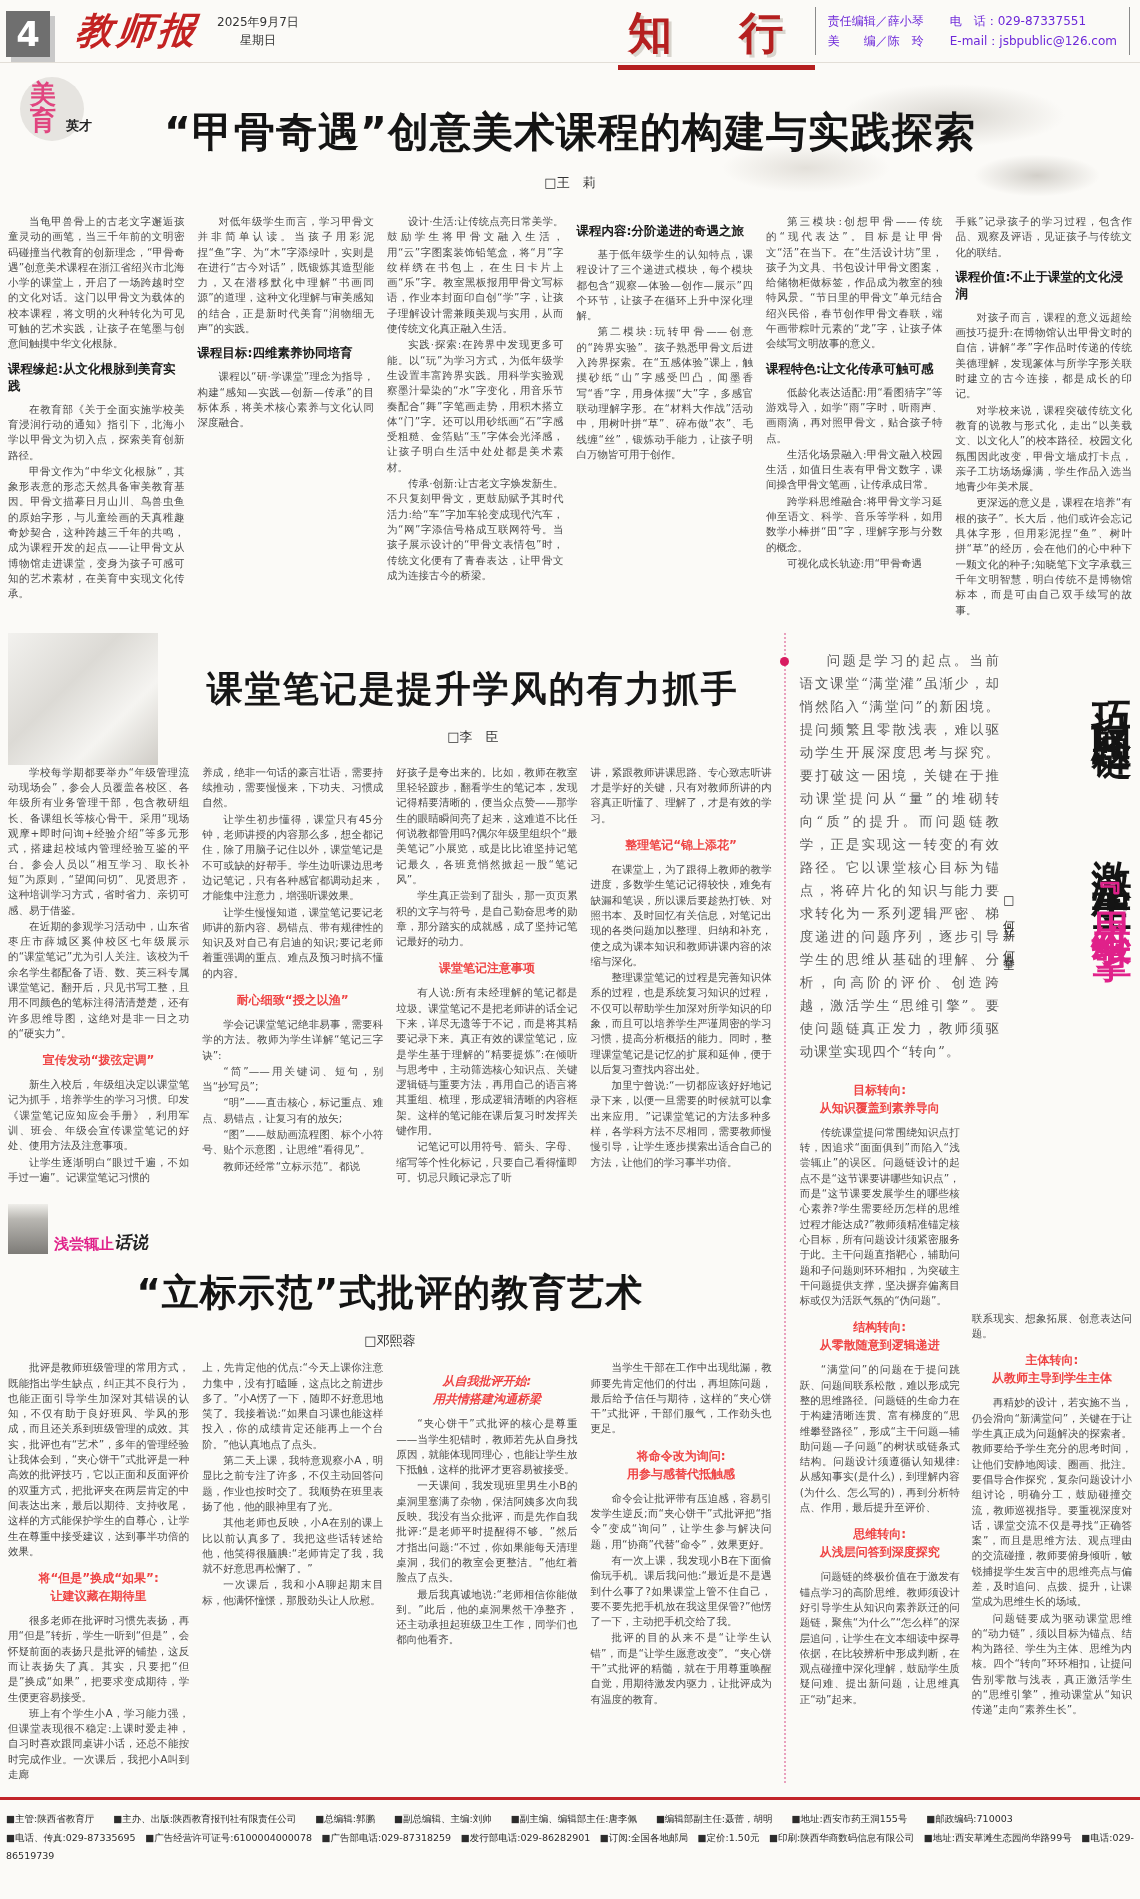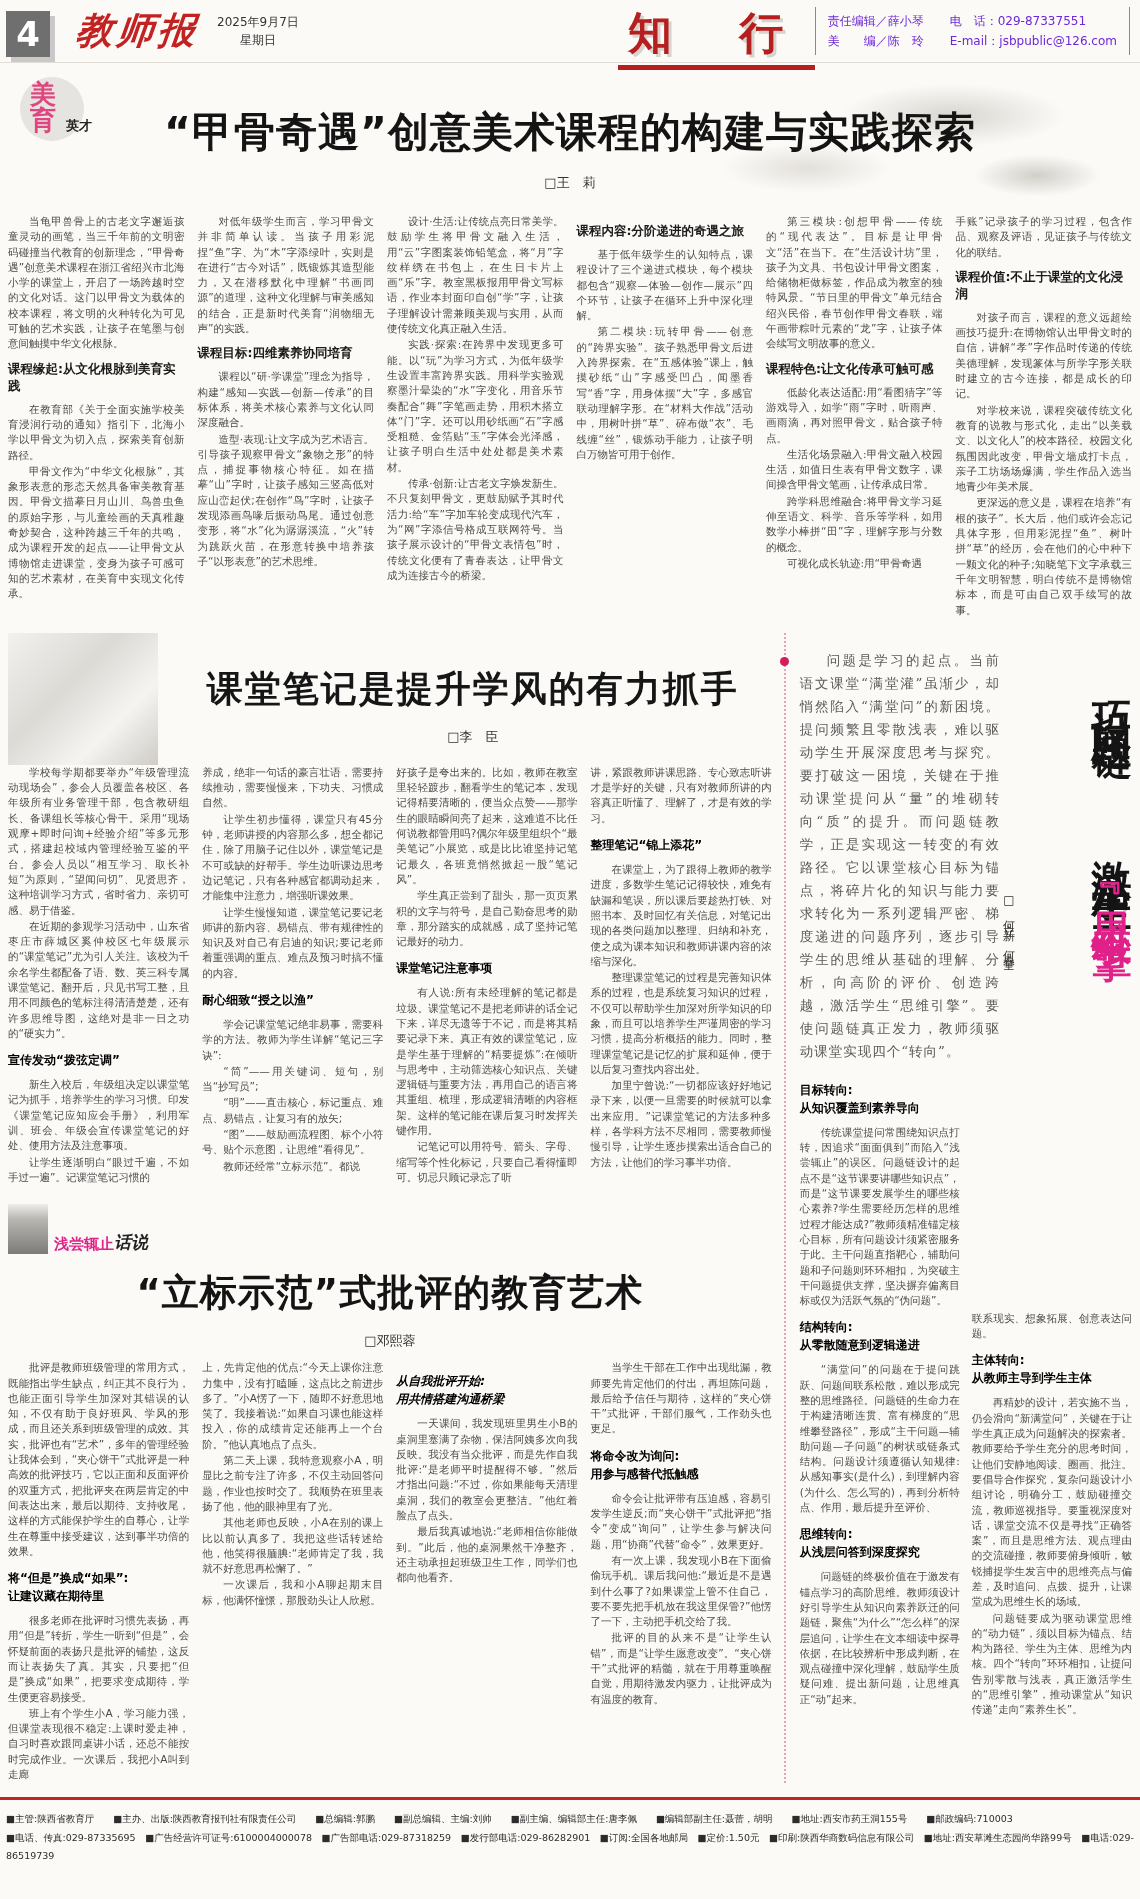--- a/index.html
+++ b/index.html
@@ -43,21 +43,21 @@
   .a1title{font-size:41px;font-weight:bold;color:#141414;text-align:center;
            letter-spacing:1px;margin:26px 0 2px 0;position:relative;}
   .byline{text-align:center;font-size:13px;color:#333;margin:14px 0 10px 0;
           font-family:"DejaVu Serif","Liberation Serif",serif;}
   .cols{display:flex;gap:13px;padding:6px 8px 0 8px;}
   .col{flex:1;min-width:0;}
   .bp{font-size:10.5px;line-height:15.3px;text-align:justify;margin:0 0 1px 0;
       text-indent:2em;color:#4b4b4b;}
   .noind{text-indent:0;}
   .sub{font-size:12.5px;font-weight:bold;color:#1b1b1b;margin:9px 0 7px 0;}
-  .sub2{font-size:12px;font-weight:bold;color:#000000;
+  .sub2{font-size:12px;font-weight:bold;color:#ef4444;text-align:center;
         white-space:pre-line;line-height:1.5;margin:10px 0 8px 0;}
   
   .lower{display:flex;padding:0 8px;margin-top:14px;}
   .leftmain{width:772px;}
   .rail{width:336px;margin-left:12px;border-left:2px dotted #e9a0bd;
         padding-left:14px;position:relative;}
   .rail .dot{position:absolute;left:-6px;top:24px;width:9px;height:9px;border-radius:50%;
              background:#d81b60;}
   
   .a2head{display:flex;align-items:flex-start;}
@@ -132,21 +132,20 @@
   <div class="col">
     <p class="bp">当龟甲兽骨上的古老文字邂逅孩童灵动的画笔，当三千年前的文明密码碰撞当代教育的创新理念，“甲骨奇遇”创意美术课程在浙江省绍兴市北海小学的课堂上，开启了一场跨越时空的文化对话。这门以甲骨文为载体的校本课程，将文明的火种转化为可见可触的艺术实践，让孩子在笔墨与创意间触摸中华文化根脉。</p>
     <div class="sub">课程缘起:从文化根脉到美育实践</div>
     <p class="bp">在教育部《关于全面实施学校美育浸润行动的通知》指引下，北海小学以甲骨文为切入点，探索美育创新路径。</p>
     <p class="bp">甲骨文作为“中华文化根脉”，其象形表意的形态天然具备审美教育基因。甲骨文描摹日月山川、鸟兽虫鱼的原始字形，与儿童绘画的天真稚趣奇妙契合，这种跨越三千年的共鸣，成为课程开发的起点——让甲骨文从博物馆走进课堂，变身为孩子可感可知的艺术素材，在美育中实现文化传承。</p>
   </div>
   <div class="col">
     <p class="bp">对低年级学生而言，学习甲骨文并非简单认读。当孩子用彩泥捏“鱼”字、为“木”字添绿叶，实则是在进行“古今对话”，既锻炼其造型能力，又在潜移默化中理解“书画同源”的道理，这种文化理解与审美感知的结合，正是新时代美育“润物细无声”的实践。</p>
     <div class="sub">课程目标:四维素养协同培育</div>
     <p class="bp">课程以“研·学课堂”理念为指导，构建“感知—实践—创新—传承”的目标体系，将美术核心素养与文化认同深度融合。</p>
-    <p class="bp">造型·表现:让文字成为艺术语言。引导孩子观察甲骨文“象物之形”的特点，捕捉事物核心特征。如在描摹“山”字时，让孩子感知三竖高低对应山峦起伏;在创作“鸟”字时，让孩子发现添画鸟喙后振动鸟尾。通过创意变形，将“水”化为潺潺溪流，“火”转为跳跃火苗，在形意转换中培养孩子“以形表意”的艺术思维。</p>
   </div>
   <div class="col">
     <p class="bp">设计·生活:让传统点亮日常美学。鼓励学生将甲骨文融入生活，用“云”字图案装饰铅笔盒，将“月”字纹样绣在书包上，在生日卡片上画“乐”字。教室黑板报用甲骨文写标语，作业本封面印自创“学”字，让孩子理解设计需兼顾美观与实用，从而使传统文化真正融入生活。</p>
     <p class="bp">实践·探索:在跨界中发现更多可能。以“玩”为学习方式，为低年级学生设置丰富跨界实践。用科学实验观察墨汁晕染的“水”字变化，用音乐节奏配合“舞”字笔画走势，用积木搭立体“门”字。还可以用砂纸画“石”字感受粗糙、金箔贴“玉”字体会光泽感，让孩子明白生活中处处都是美术素材。</p>
     <p class="bp">传承·创新:让古老文字焕发新生。不只复刻甲骨文，更鼓励赋予其时代活力:给“车”字加车轮变成现代汽车，为“网”字添信号格成互联网符号。当孩子展示设计的“甲骨文表情包”时，传统文化便有了青春表达，让甲骨文成为连接古今的桥梁。</p>
   </div>
   <div class="col">
     <div class="sub">课程内容:分阶递进的奇遇之旅</div>
     <p class="bp">基于低年级学生的认知特点，课程设计了三个递进式模块，每个模块都包含“观察—体验—创作—展示”四个环节，让孩子在循环上升中深化理解。</p>
     <p class="bp">第二模块:玩转甲骨——创意的“跨界实验”。孩子熟悉甲骨文后进入跨界探索。在“五感体验”课上，触摸砂纸“山”字感受凹凸，闻墨香写“香”字，用身体摆“大”字，多感官联动理解字形。在“材料大作战”活动中，用树叶拼“草”、碎布做“衣”、毛线缠“丝”，锻炼动手能力，让孩子明白万物皆可用于创作。</p>
@@ -232,20 +231,21 @@
       </div>
       <div class="col">
         <p class="bp noind">上，先肯定他的优点:“今天上课你注意力集中，没有打瞌睡，这点比之前进步多了。”小A愣了一下，随即不好意思地笑了。我接着说:“如果自习课也能这样投入，你的成绩肯定还能再上一个台阶。”他认真地点了点头。</p>
         <p class="bp">第二天上课，我特意观察小A，明显比之前专注了许多，不仅主动回答问题，作业也按时交了。我顺势在班里表扬了他，他的眼神里有了光。</p>
         <p class="bp">其他老师也反映，小A在别的课上比以前认真多了。我把这些话转述给他，他笑得很腼腆:“老师肯定了我，我就不好意思再松懈了。”</p>
         <p class="bp">一次课后，我和小A聊起期末目标，他满怀憧憬，那股劲头让人欣慰。</p>
       </div>
       <div class="col">
         <div class="sub2" style="margin-top:12px;font-style:italic;">从自我批评开始:
 用共情搭建沟通桥梁</div>
+        <p class="bp">“夹心饼干”式批评的核心是尊重——当学生犯错时，教师若先从自身找原因，就能体现同理心，也能让学生放下抵触，这样的批评才更容易被接受。</p>
         <p class="bp">一天课间，我发现班里男生小B的桌洞里塞满了杂物，保洁阿姨多次向我反映。我没有当众批评，而是先作自我批评:“是老师平时提醒得不够。”然后才指出问题:“不过，你如果能每天清理桌洞，我们的教室会更整洁。”他红着脸点了点头。</p>
         <p class="bp">最后我真诚地说:“老师相信你能做到。”此后，他的桌洞果然干净整齐，还主动承担起班级卫生工作，同学们也都向他看齐。</p>
       </div>
       <div class="col">
         <p class="bp">当学生干部在工作中出现纰漏，教师要先肯定他们的付出，再坦陈问题，最后给予信任与期待，这样的“夹心饼干”式批评，干部们服气，工作劲头也更足。</p>
         <div class="sub2">将命令改为询问:
 用参与感替代抵触感</div>
         <p class="bp">命令会让批评带有压迫感，容易引发学生逆反;而“夹心饼干”式批评把“指令”变成“询问”，让学生参与解决问题，用“协商”代替“命令”，效果更好。</p>
         <p class="bp">有一次上课，我发现小B在下面偷偷玩手机。课后我问他:“最近是不是遇到什么事了?如果课堂上管不住自己，要不要先把手机放在我这里保管?”他愣了一下，主动把手机交给了我。</p>
         <p class="bp">批评的目的从来不是“让学生认错”，而是“让学生愿意改变”。“夹心饼干”式批评的精髓，就在于用尊重唤醒自觉，用期待激发内驱力，让批评成为有温度的教育。</p>

